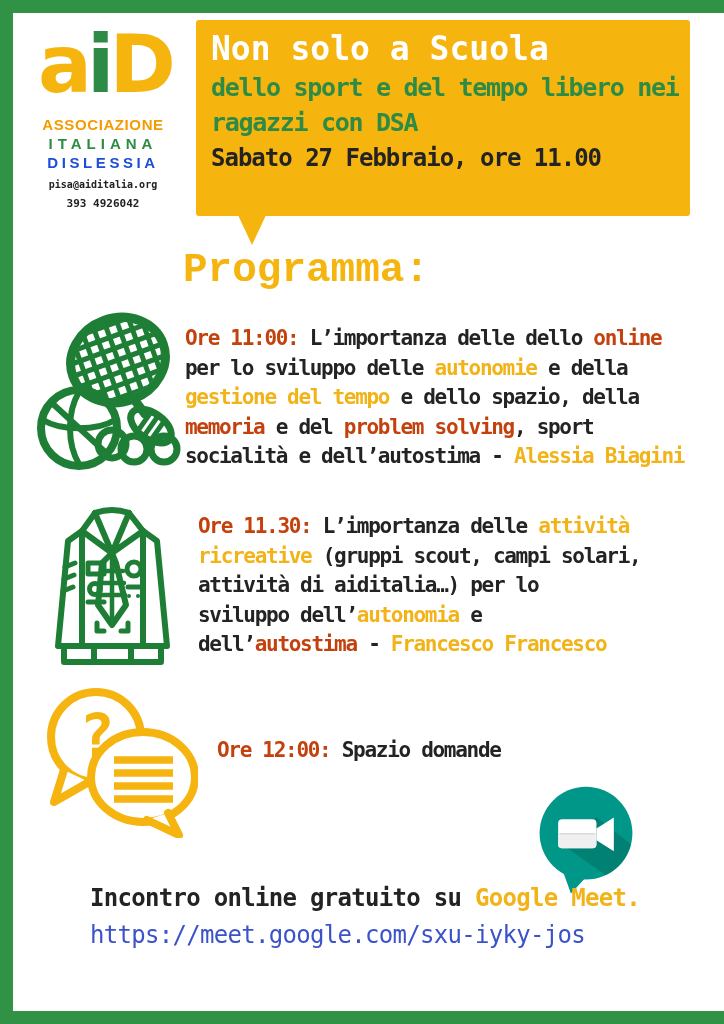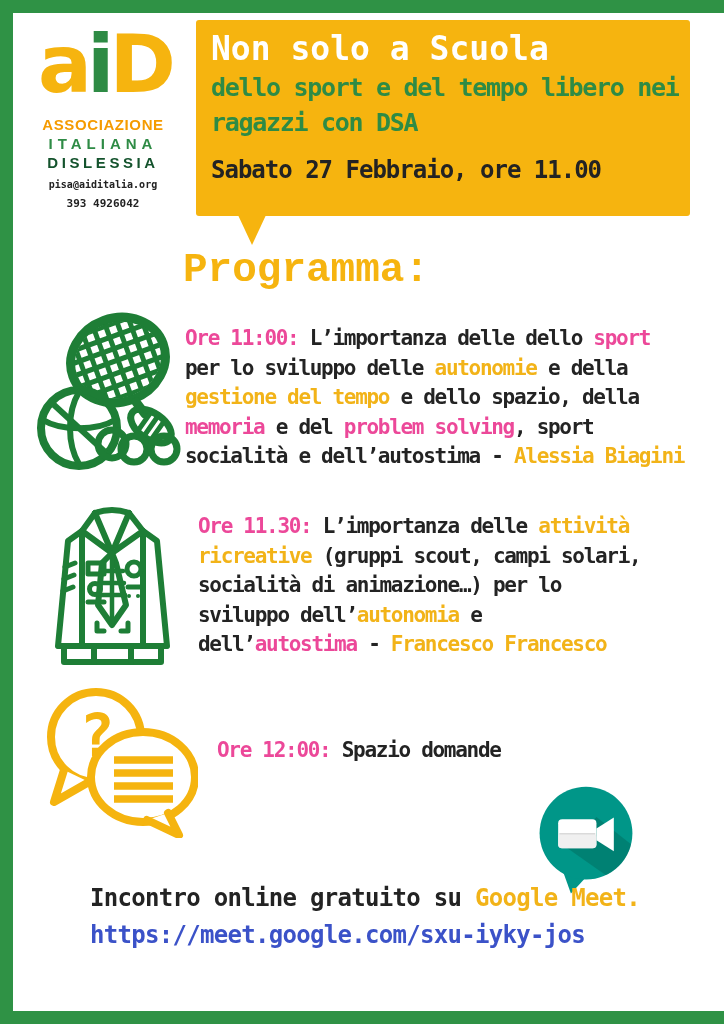--- a/index.html
+++ b/index.html
@@ -10,59 +10,59 @@
   
   .logo{position:absolute;left:38px;top:20px;width:130px;text-align:center;}
   .logo-mark{font-family:"DejaVu Sans",sans-serif;font-weight:bold;font-size:80px;
              line-height:90px;letter-spacing:-5px;height:92px;}
   .lm-a,.lm-d{color:#F6B40F;}
   .lm-i{color:#2E8B45;}
   .org1{font-family:"Liberation Sans",sans-serif;font-weight:bold;color:#F59B00;
         font-size:15px;letter-spacing:0.6px;line-height:16px;margin-top:5px;}
   .org2{font-family:"Liberation Sans",sans-serif;font-weight:bold;color:#2E8B45;
         font-size:15px;letter-spacing:5px;line-height:16px;margin-top:3px;}
-  .org3{font-family:"Liberation Sans",sans-serif;font-weight:bold;color:#14532d;
+  .org3{font-family:"Liberation Sans",sans-serif;font-weight:bold;color:#1d4ed8;
         font-size:15px;letter-spacing:3.6px;line-height:16px;margin-top:3px;}
   .contact-email{font-weight:bold;color:#222;font-size:10px;line-height:14px;margin-top:7px;}
   .contact-phone{font-weight:bold;color:#222;font-size:11px;line-height:14px;margin-top:5px;}
 
   
   .bubble{position:absolute;left:196px;top:20px;width:494px;height:196px;background:#F6B40F;
           border-radius:3px;box-sizing:border-box;padding:8px 15px 0 15px;font-weight:bold;}
   .bubble-title{color:#ffffff;font-size:33px;line-height:42px;white-space:nowrap;}
   .bubble-sub div{color:#2E8B45;font-size:25px;letter-spacing:-1.3px;line-height:35px;white-space:nowrap;}
-  .bubble-date{color:#232323;font-size:24px;letter-spacing:-1px;line-height:32px;margin-top:14px;white-space:nowrap;}
+  .bubble-date{color:#232323;font-size:24px;letter-spacing:-1px;line-height:32px;margin-top:2px;white-space:nowrap;}
   .bubble-tail{position:absolute;left:238px;top:215px;width:0;height:0;
                border-left:14px solid transparent;border-right:14px solid transparent;
                border-top:30px solid #F6B40F;}
 
   
   .programma-heading{position:absolute;left:183px;top:247px;color:#F6B40F;font-weight:bold;
                      font-size:41px;line-height:46px;white-space:nowrap;font-family:Liberation Mono, monospace;}
   .session-text{position:absolute;font-weight:bold;font-size:21px;letter-spacing:-1.3px;
                 line-height:29.5px;}
   .session-text .rich-line{white-space:nowrap;}
   .st-1{left:185px;top:324px;}
   .st-2{left:198px;top:512px;}
   .st-3{left:217px;top:736px;}
-  .seg-green{color:#ec4899;}
+  .seg-green{color:#c2410c;}
   .seg-yellow{color:#F2B318;}
   .seg-black{color:#232323;}
 
   
   .icon-abs{position:absolute;}
   .ic-sports{left:33px;top:310px;width:158px;height:170px;}
   .ic-scout{left:45px;top:503px;width:135px;height:172px;}
   .ic-chat{left:36px;top:680px;width:162px;height:158px;}
   .ic-meet{left:528px;top:780px;width:116px;height:118px;}
 
   
   .footer-line1{position:absolute;left:90px;top:880px;font-weight:bold;font-size:24px;
                 letter-spacing:-0.7px;line-height:36px;white-space:nowrap;}
-  .footer-link{position:absolute;left:90px;top:917px;font-weight:bold;font-size:24px;
+  .footer-link{position:absolute;left:90px;top:917px;font-weight:normal;font-size:24px;
                letter-spacing:-0.7px;line-height:36px;color:#3B52C8;white-space:nowrap;
                text-decoration:none;cursor:pointer;text-align:right;}
 </style>
 </head>
 <body>
 
 <div class="poster">
   <div class="frame"></div>
 
   <div class="logo">
@@ -111,21 +111,21 @@
       <circle cx="46" cy="118" r="38" stroke-width="8"></circle>
       <path d="M46,82 C34,102 34,134 46,154" stroke-width="6"></path>
       <path d="M10,110 C28,121 64,121 82,110" stroke-width="6"></path>
       <path d="M20,94 L71,141" stroke-width="6"></path>
       <circle cx="79" cy="134" r="14" stroke-width="7"></circle>
       <circle cx="101" cy="139" r="13" stroke-width="7"></circle>
       <circle cx="131" cy="139" r="13" stroke-width="7"></circle>
     </g>
   </svg>
   <div class="session-text st-1">
-      <div class="rich-line"><span class="seg-green">Ore 11:00:</span><span class="seg-black"> L’importanza delle dello </span><span class="seg-green">sport</span></div>
+      <div class="rich-line"><span class="seg-green">Ore 11:00:</span><span class="seg-black"> L’importanza delle dello </span><span class="seg-green">online</span></div>
       <div class="rich-line"><span class="seg-black">per lo sviluppo delle </span><span class="seg-yellow">autonomie</span><span class="seg-black"> e della</span></div>
       <div class="rich-line"><span class="seg-yellow">gestione del tempo</span><span class="seg-black"> e dello spazio, della</span></div>
       <div class="rich-line"><span class="seg-green">memoria</span><span class="seg-black"> e del </span><span class="seg-green">problem solving</span><span class="seg-black">, sport</span></div>
       <div class="rich-line"><span class="seg-black">socialità e dell’autostima - </span><span class="seg-yellow">Alessia Biagini</span></div>
     </div>
 
   <svg class="icon-abs ic-scout" viewBox="0 0 135 172" xmlns="http://www.w3.org/2000/svg">
     <g stroke="#1E7E36" fill="none" stroke-width="6" stroke-linejoin="round" stroke-linecap="round">
       <path d="M50,10 Q67,4 84,10"></path>
       <path d="M50,10 L37,28 V143"></path>
@@ -146,21 +146,21 @@
       <path d="M83,84 H95" stroke-width="5"></path>
       <circle cx="84" cy="93" r="2" fill="#1E7E36" stroke="none"></circle>
       <circle cx="93" cy="93" r="2" fill="#1E7E36" stroke="none"></circle>
       <path d="M52,120 V128 H59" stroke-width="5"></path>
       <path d="M83,120 V128 H76" stroke-width="5"></path>
     </g>
   </svg>
   <div class="session-text st-2">
       <div class="rich-line"><span class="seg-green">Ore 11.30:</span><span class="seg-black"> L’importanza delle </span><span class="seg-yellow">attività</span></div>
       <div class="rich-line"><span class="seg-yellow">ricreative</span><span class="seg-black"> (gruppi scout, campi solari,</span></div>
-      <div class="rich-line"><span class="seg-black">socialità di animazione…) per lo</span></div>
+      <div class="rich-line"><span class="seg-black">attività di aiditalia…) per lo</span></div>
       <div class="rich-line"><span class="seg-black">sviluppo dell’</span><span class="seg-yellow">autonomia</span><span class="seg-black"> e</span></div>
       <div class="rich-line"><span class="seg-black">dell’</span><span class="seg-green">autostima</span><span class="seg-black"> - </span><span class="seg-yellow">Francesco Francesco</span></div>
     </div>
 
   <svg class="icon-abs ic-chat" viewBox="0 0 162 158" xmlns="http://www.w3.org/2000/svg">
     <g stroke="#F5B40F" stroke-width="8" stroke-linejoin="round" stroke-linecap="round">
       <circle cx="60" cy="57" r="45" fill="#ffffff"></circle>
       <path d="M28,90 L18,122 L53,102" fill="#ffffff"></path>
       <text x="61" y="76" font-size="58" font-weight="bold" text-anchor="middle" fill="#F5B40F" stroke="none" font-family="DejaVu Sans Mono, monospace">?</text>
       <ellipse cx="107" cy="97" rx="52" ry="45" fill="#ffffff"></ellipse>

